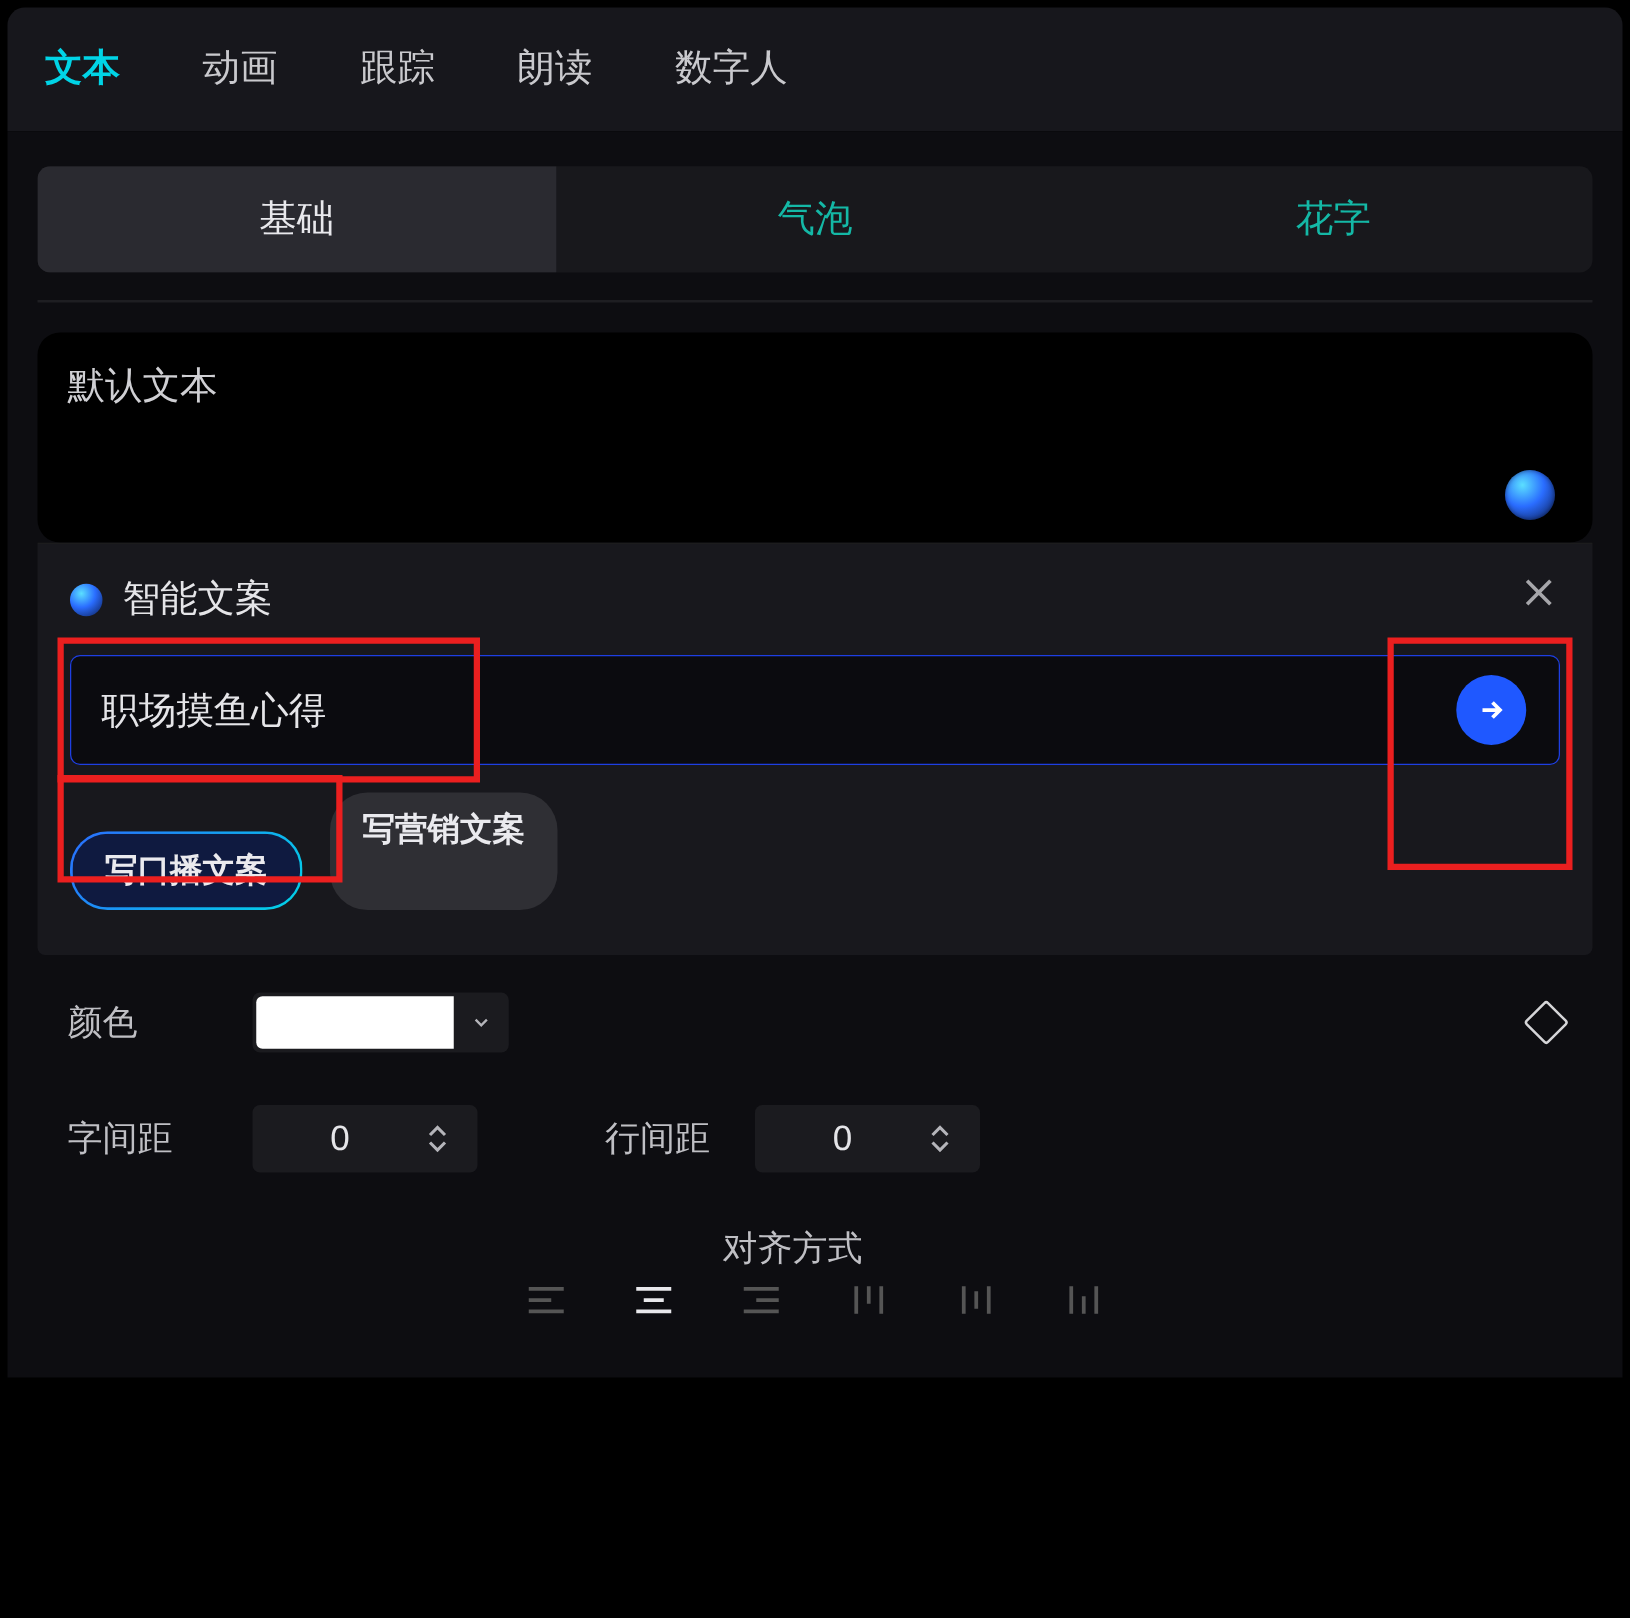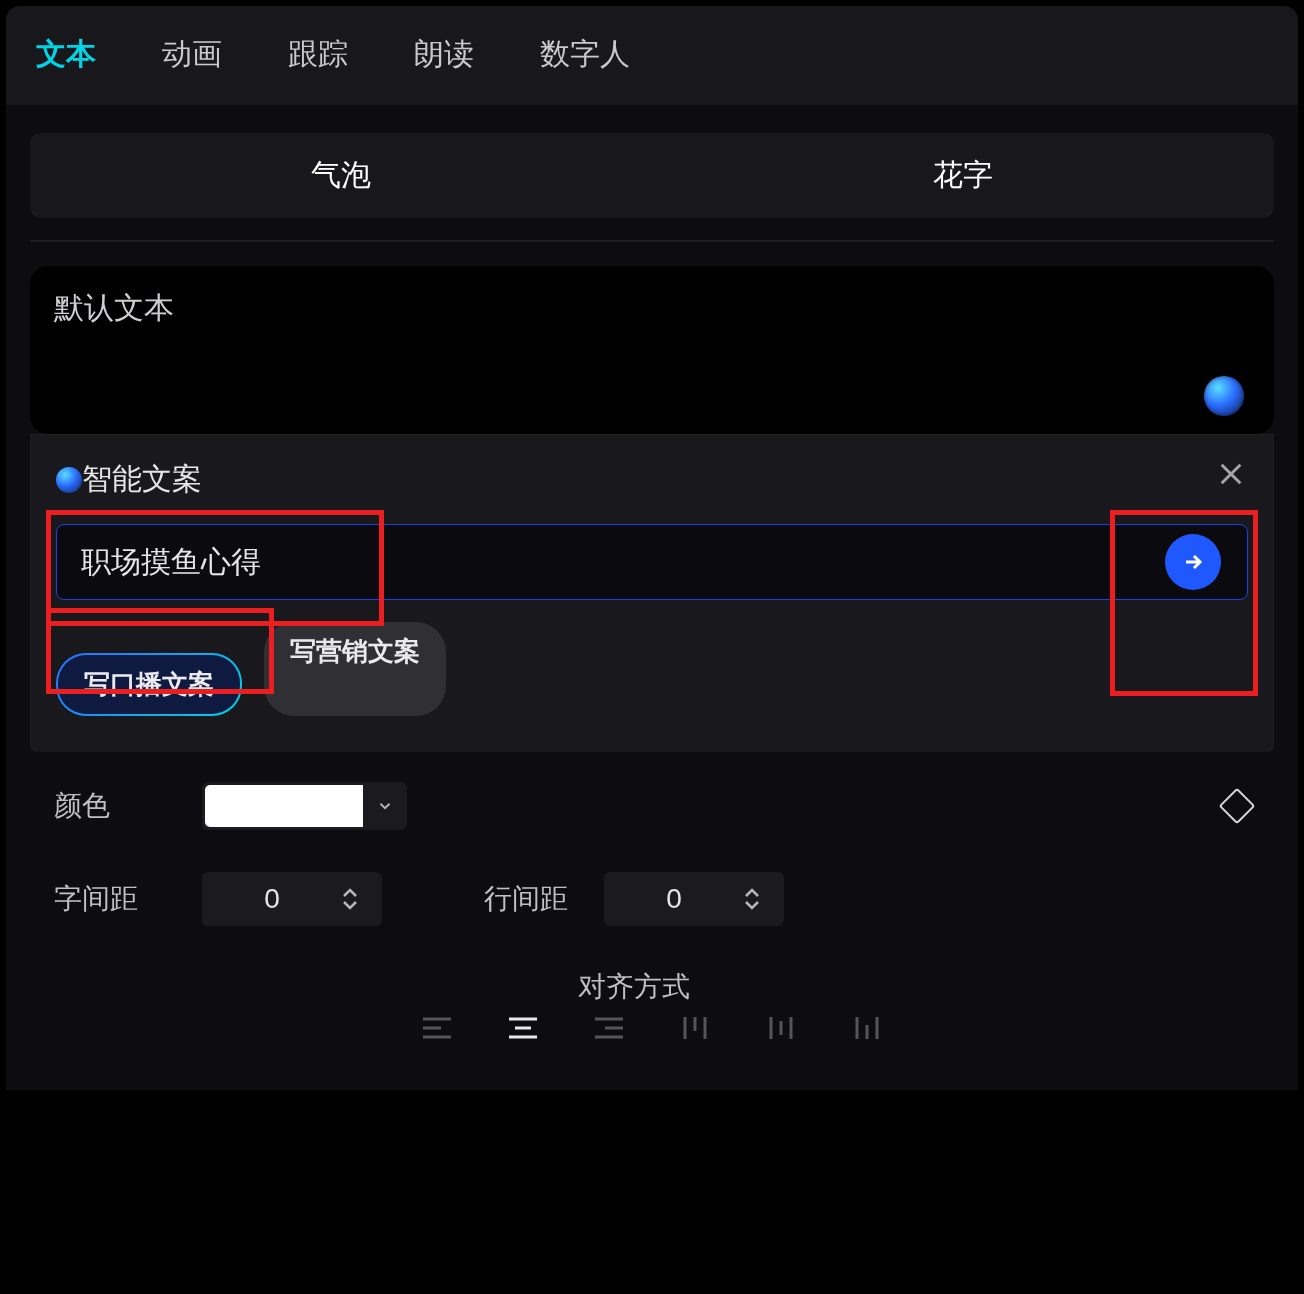--- a/index.html
+++ b/index.html
@@ -43,21 +43,21 @@
     background: #18181c;
     border-radius: 10px;
     overflow: hidden;
     margin-bottom: 22px;
   }
   .sub-tab {
     flex: 1;
     text-align: center;
     font-size: 30px;
     padding: 22px 0;
-    color: #ffffff;
+    color: #14b8a6;
     cursor: pointer;
   }
   .sub-tab.active {
     background: #2a2a30;
     color: #e8e8ec;
   }
 
   .divider { border: 0; border-top: 2px solid #1e1e22; margin: 0 0 24px 0; }
 
   
@@ -87,20 +87,21 @@
     background: #18181d;
     border-radius: 0 0 6px 6px;
     margin-top: 0;
     padding: 24px 26px 36px 26px;
     position: relative;
     border-top: 1px solid #222;
   }
   .smart-header {
     display: flex;
     align-items: center;
+    gap: 16px;
     margin-bottom: 24px;
   }
   .small-orb {
     width: 26px; height: 26px; border-radius: 50%;
     background: radial-gradient(circle at 35% 30%, #5bdfff 0%, #2a6dff 45%, #0c1b4d 100%);
   }
   .smart-title { font-size: 30px; color: #e5e5e8; font-weight: 500; }
   .close-x {
     position: absolute;
     right: 26px;
@@ -117,21 +118,21 @@
     position: relative;
     display: flex;
     align-items: center;
     gap: 0;
   }
   .smart-input-wrap {
     flex: 1;
     border: 1.5px solid #1e3fe2;
     border-radius: 8px;
     background: #0b0b0f;
-    height: 76px;
+    height: 88px;
     display: flex;
     align-items: center;
     padding: 0 16px 0 24px;
     position: relative;
   }
   .smart-input {
     flex: 1;
     background: transparent;
     border: 0;
     outline: 0;
@@ -238,20 +239,21 @@
   <div class="top-tab active">文本</div>
   <div class="top-tab">动画</div>
   <div class="top-tab">跟踪</div>
   <div class="top-tab">朗读</div>
   <div class="top-tab">数字人</div>
 </div>
 
 <div class="panel-body">
 
   <div class="sub-tabs">
+    <div class="sub-tab active">基础</div>
     <div class="sub-tab">气泡</div>
     <div class="sub-tab">花字</div>
   </div>
 
   <hr class="divider">
 
   <div class="text-card">
     <div class="text-card-text">默认文本</div>
     <div class="orb"></div>
   </div>

